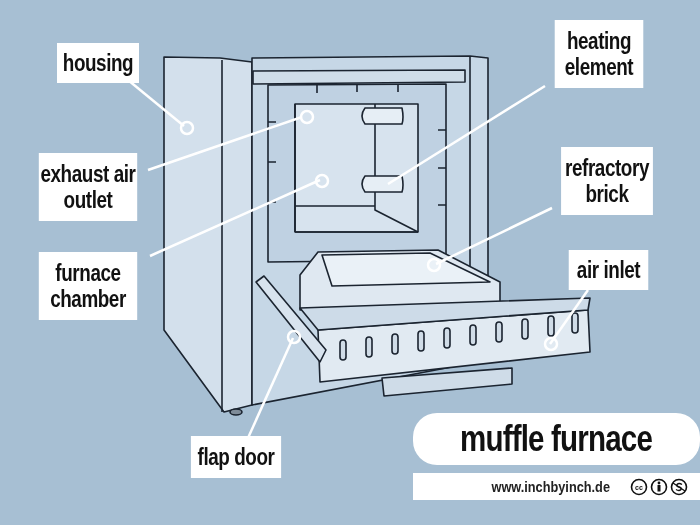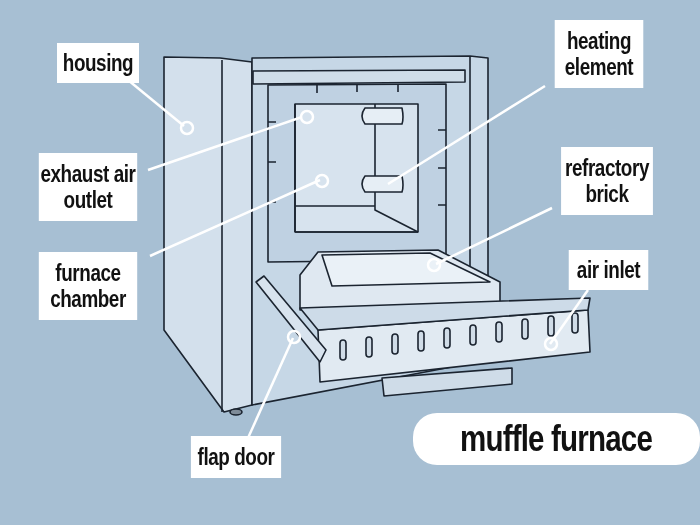--- a/index.html
+++ b/index.html
@@ -142,14 +142,33 @@
   </div>
 
   <div class="label" style="left:181px;top:436px;width:110px;height:42px;">
     <span>flap door</span>
   </div>
 
   <div class="title-box">
     <span>muffle furnace</span>
   </div>
 
+  <div class="credit-box">
+    <span class="url">www.inchbyinch.de</span>
+    <span class="lic">
+      <svg width="18" height="18" viewBox="0 0 18 18">
+        <circle cx="9" cy="9" r="7.5" fill="none" stroke="#111" stroke-width="1.6"></circle>
+        <text x="9" y="12" text-anchor="middle" font-size="7" font-weight="bold" font-family="Liberation Sans, sans-serif" fill="#111">cc</text>
+      </svg>
+      <svg width="18" height="18" viewBox="0 0 18 18">
+        <circle cx="9" cy="9" r="7.5" fill="none" stroke="#111" stroke-width="1.6"></circle>
+        <circle cx="9" cy="5" r="1.4" fill="#111"></circle>
+        <rect x="7.5" y="7" width="3" height="6.5" fill="#111"></rect>
+      </svg>
+      <svg width="18" height="18" viewBox="0 0 18 18">
+        <circle cx="9" cy="9" r="7.5" fill="none" stroke="#111" stroke-width="1.6"></circle>
+        <path d="M12,6.5 Q9,4.5 7,6.5 Q6,8.5 9,9 Q12,9.5 11,11.5 Q9,13.5 6,11.5" fill="none" stroke="#111" stroke-width="1.4"></path>
+        <path d="M3,5 L15,13" stroke="#111" stroke-width="1.4"></path>
+      </svg>
+    </span>
+  </div>
 
 </div>
 
 </body></html>

